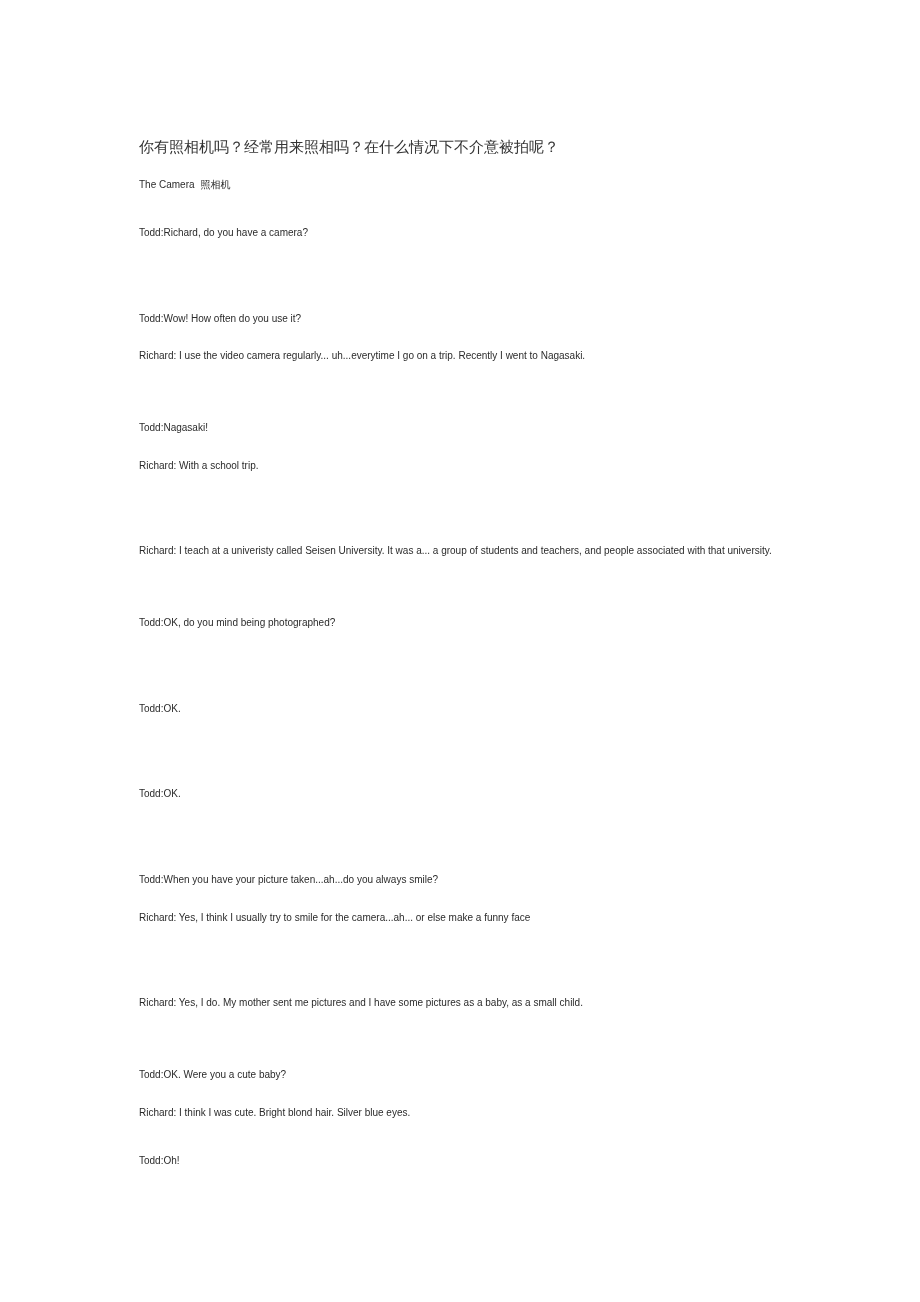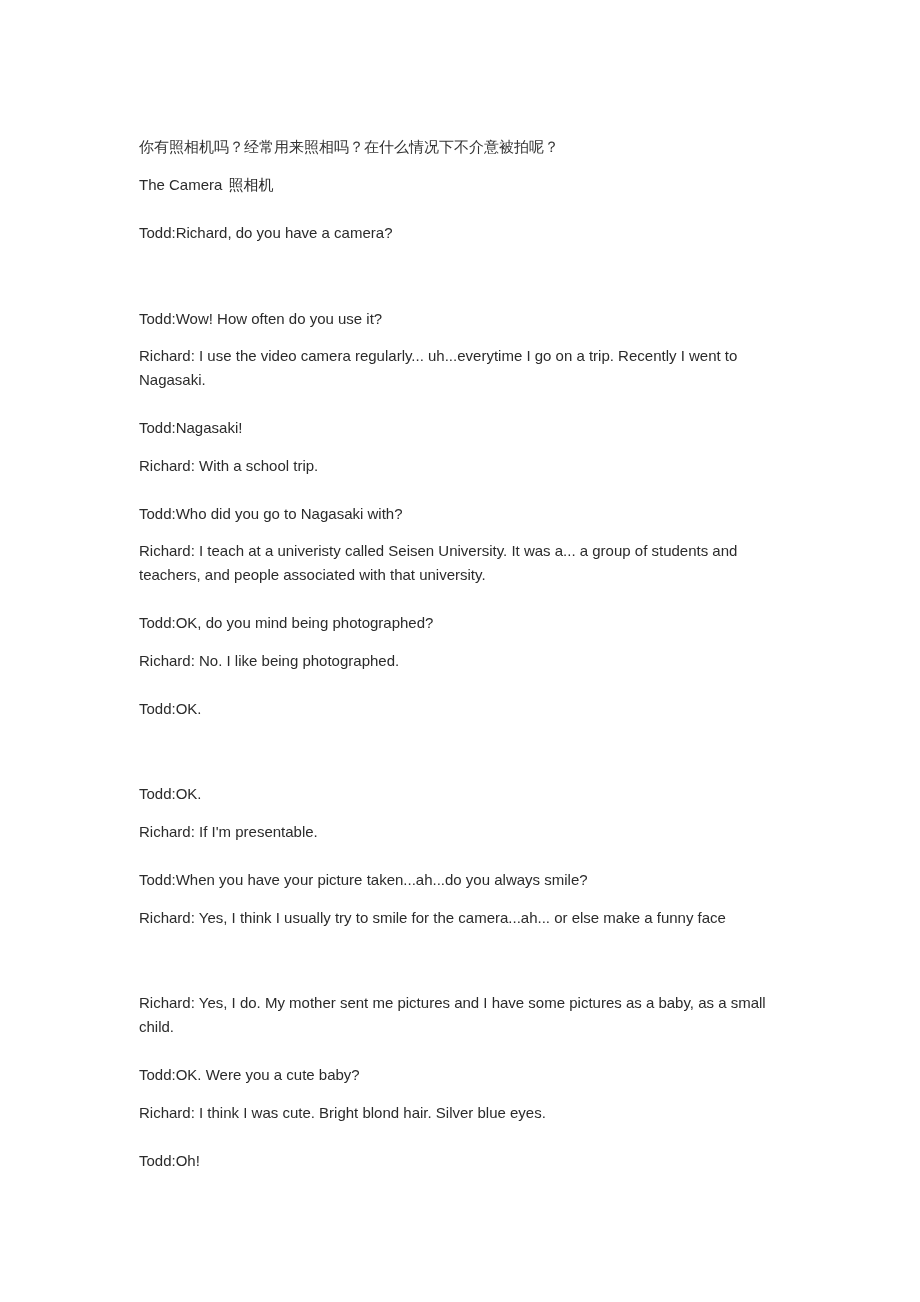--- a/index.html
+++ b/index.html
@@ -1,42 +1,39 @@
 <!DOCTYPE html>
 <html><head>
 <meta charset="utf-8">
 <style>
   html, body { margin: 0; padding: 0; background: #ffffff; }
   body { width: 920px; height: 1302px; position: relative; overflow: hidden;
          font-family: "Liberation Sans", "DejaVu Sans", sans-serif; color: #2b2b2b; }
   .page { position: absolute; left: 0; top: 0; width: 880px; height: 1302px; }
-  .line { position: absolute; left: 139px; width: 650px; font-size: 15px; line-height: 24px; margin: 0; white-space: normal; }
+  .line { position: absolute; left: 139px; width: 650px; font-size: 10px; line-height: 24px; margin: 0; white-space: normal; }
   .cn { font-family: "DejaVu Serif", "Liberation Serif", serif; font-size: 15px; color: #333; }
   .title-cn { font-family: "DejaVu Serif", "Liberation Serif", serif; margin-left: 6px; }
 </style>
 </head>
 <body>
 
 <div class="page">
   <p class="line cn" style="top:135px">你有照相机吗？经常用来照相吗？在什么情况下不介意被拍呢？</p>
   <p class="line" style="top:173px">
     <span>The Camera</span><span class="title-cn">照相机</span>
   </p>
 
   <p class="line" style="top:221px">Todd:Richard, do you have a camera?</p>
   <p class="line" style="top:344px">Richard: I use the video camera regularly... uh...everytime I go on a trip. Recently I went to Nagasaki.</p>
   <p class="line" style="top:307px">Todd:Wow! How often do you use it?</p>
   <p class="line" style="top:416px">Todd:Nagasaki!</p>
   <p class="line" style="top:454px">Richard: With a school trip.</p>
-  <p class="line" style="top:502px">Todd:Who did you go to Nagasaki with?</p>
   <p class="line" style="top:539px">Richard: I teach at a univeristy called Seisen University. It was a... a group of students and teachers, and people associated with that university.</p>
   <p class="line" style="top:611px">Todd:OK, do you mind being photographed?</p>
-  <p class="line" style="top:649px">Richard: No. I like being photographed.</p>
   <p class="line" style="top:697px">Todd:OK.</p>
   <p class="line" style="top:782px">Todd:OK.</p>
-  <p class="line" style="top:820px">Richard: If I'm presentable.</p>
   <p class="line" style="top:868px">Todd:When you have your picture taken...ah...do you always smile?</p>
   <p class="line" style="top:906px">Richard: Yes, I think I usually try to smile for the camera...ah... or else make a funny face</p>
   <p class="line" style="top:991px">Richard: Yes, I do. My mother sent me pictures and I have some pictures as a baby, as a small child.</p>
   <p class="line" style="top:1063px">Todd:OK. Were you a cute baby?</p>
   <p class="line" style="top:1101px">Richard: I think I was cute. Bright blond hair. Silver blue eyes.</p>
   <p class="line" style="top:1149px">Todd:Oh!</p>
 </div>
 
 </body></html>

